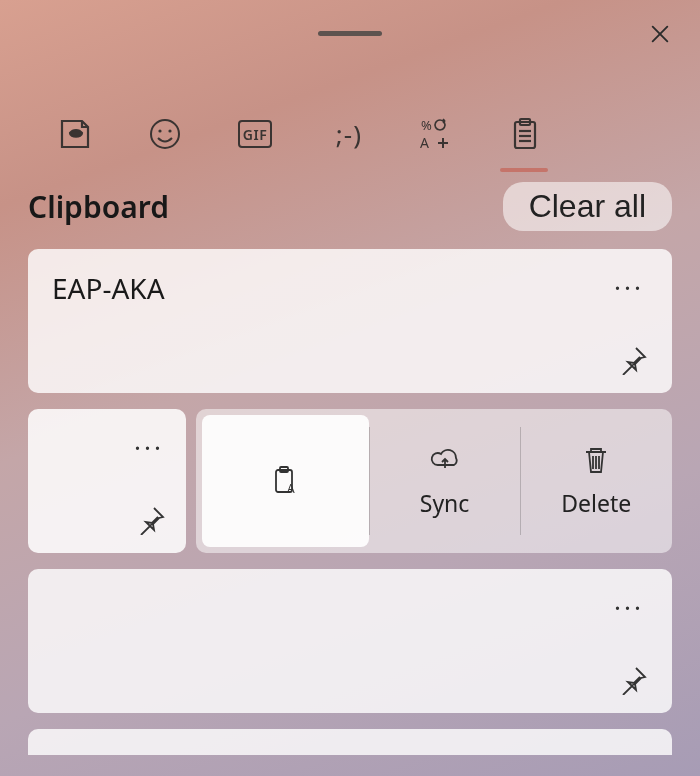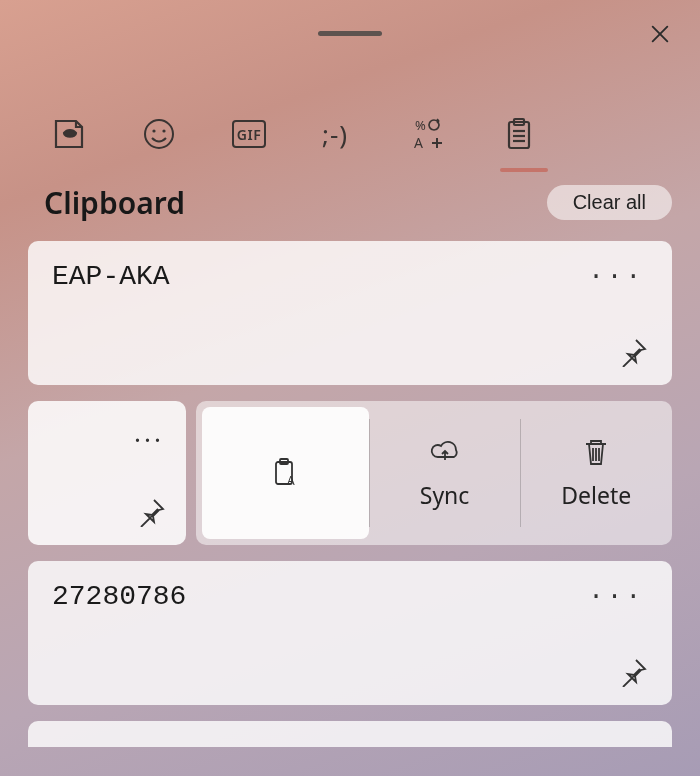--- a/index.html
+++ b/index.html
@@ -44,21 +44,21 @@
     display: flex;
     align-items: center;
     gap: 50px;
     padding-left: 52px;
   }
   .tab {
     width: 40px;
     height: 44px;
     display: flex;
     align-items: center;
-    justify-content: flex-start;
+    justify-content: flex-end;
     position: relative;
     cursor: pointer;
     margin-top: 40px;
   }
   .tab svg, .tab .glyph { width: 34px; height: 34px; stroke: #3a3432; fill: none; }
   .tab .emoji-face { stroke-width: 2; }
   .tab .kaomoji {
     font-size: 26px;
     color: #3a3432;
     font-weight: 400;
@@ -83,46 +83,45 @@
     color: #3a3432;
     display: flex; align-items:center; justify-content:center;
     letter-spacing: 0.5px;
   }
 
   
   .header-row {
     display: flex;
     align-items: center;
     justify-content: space-between;
-    padding: 28px 28px 18px 44px;
+    padding: 28px 28px 18px 28px;
   }
   .header-title {
     font-size: 30px;
     font-weight: 600;
     color: #181818;
   }
   .clear-btn {
     background: rgba(255,255,255,0.55);
     border: none;
     border-radius: 20px;
     padding: 6px 26px;
-    font-size: 20px;
+    font-size: 32px;
     color: #222;
     cursor: pointer;
   }
 
   
   .cards { padding: 0 28px; display: flex; flex-direction: column; gap: 16px; }
   .card {
     background: rgba(255,255,255,0.8);
     border-radius: 10px;
     position: relative;
     min-height: 144px;
     padding: 20px 24px;
-    font-family: Liberation Mono, monospace;
   }
   .card-text {
     font-size: 28px;
     font-weight: 400;
     color: #1a1a1a;
   }
   .card .more {
     position: absolute;
     top: 20px; right: 28px;
     font-size: 26px;
@@ -306,21 +305,20 @@
           <line x1="14" y1="13" x2="14" y2="26"></line>
             <line x1="17" y1="13" x2="17" y2="26"></line>
             <line x1="20" y1="13" x2="20" y2="26"></line>
         </svg>
         <span>Delete</span>
       </div>
     </div>
   </div>
 
   <div class="card">
-    <div class="card-text">27280786</div>
     <div class="more">
       <span>···</span>
     </div>
     <div class="pin">
       <svg viewBox="0 0 30 30">
           <path d="M18 3 l9 9 l-4 1 l-6 6 l1 6 l-4 -4 l-9 9 m9 -9 l-4 -4 l6 1 l6 -6 z"></path>
         </svg>
     </div>
   </div>
 

